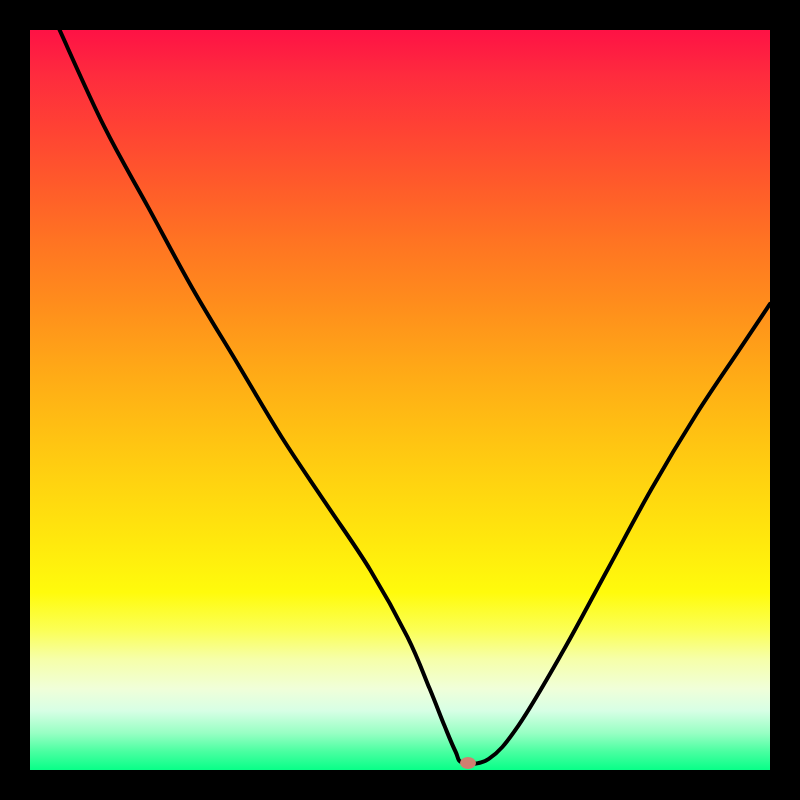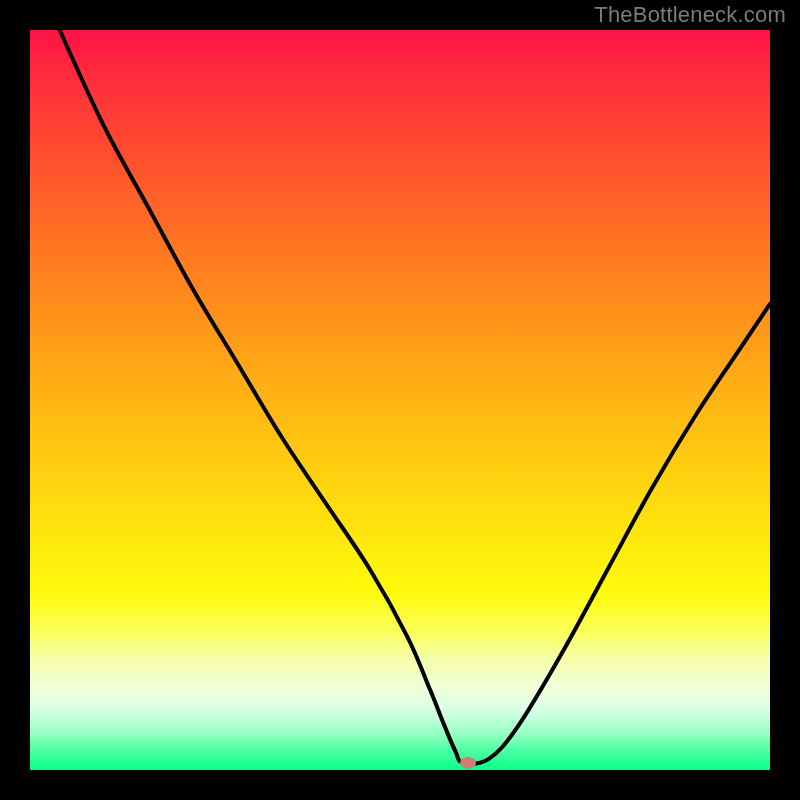--- a/index.html
+++ b/index.html
@@ -68,21 +68,20 @@
     height: 12px;
     border-radius: 50% / 50%;
     background: #d07f70;
     transform: translate(-50%, -50%);
   }
 </style>
 </head>
 <body>
 
 <div class="frame">
-  <div class="watermark">TheBottleneck.com</div>
 
   <div class="plot">
     <svg class="curve" viewBox="0 0 740 740" preserveAspectRatio="none">
       <path fill="none" stroke="#000000" stroke-width="4" stroke-linejoin="round" stroke-linecap="round" d="M 29.6 0 C 37.592 17.316000000000006, 58.016 64.23200000000004, 74 96.20000000000005 C 89.98400000000001 128.16800000000006, 102.416 148.29600000000002, 118.4 177.60000000000002 C 134.38400000000001 206.90400000000002, 146.816 231.02800000000002, 162.8 259 C 178.78400000000002 286.972, 191.216 306.35999999999996, 207.20000000000002 332.99999999999994 C 223.18400000000003 359.63999999999993, 235.616 381.692, 251.60000000000002 407 C 267.584 432.308, 280.016 449.624, 296 473.6 C 311.984 497.576, 325.74800000000005 516.224, 340.40000000000003 540.2 C 355.052 564.176, 366.744 585.4879999999999, 377.40000000000003 606.8 C 388.05600000000004 628.112, 392.94 642.616, 399.6 658.6 C 406.26000000000005 674.5840000000001, 409.73800000000006 684.278, 414.40000000000003 695.6 C 419.062 706.922, 422.16999999999996 714.84, 425.49999999999994 721.5 C 428.8299999999999 728.16, 426.90599999999995 731.268, 432.9 732.6 C 438.894 733.932, 448.81 735.56, 458.8 728.9 C 468.79 722.24, 475.08000000000004 714.914, 488.40000000000003 695.6 C 501.72 676.2860000000001, 516.8159999999999 649.572, 532.8 621.6 C 548.784 593.628, 561.216 569.504, 577.2 540.2 C 593.1840000000001 510.8960000000001, 605.616 486.772, 621.6 458.8 C 637.5840000000001 430.82800000000003, 650.016 410.108, 666 384.8 C 681.984 359.492, 697.0799999999999 338.18000000000006, 710.4 318.20000000000005 C 723.72 298.22, 734.672 281.79200000000003, 740 273.8"></path>
     </svg>
     <div class="marker" style="left: 438.08px; top: 732.6px; background: rgb(208, 127, 112);"></div>
   </div>
 </div>
 
 </body></html>

